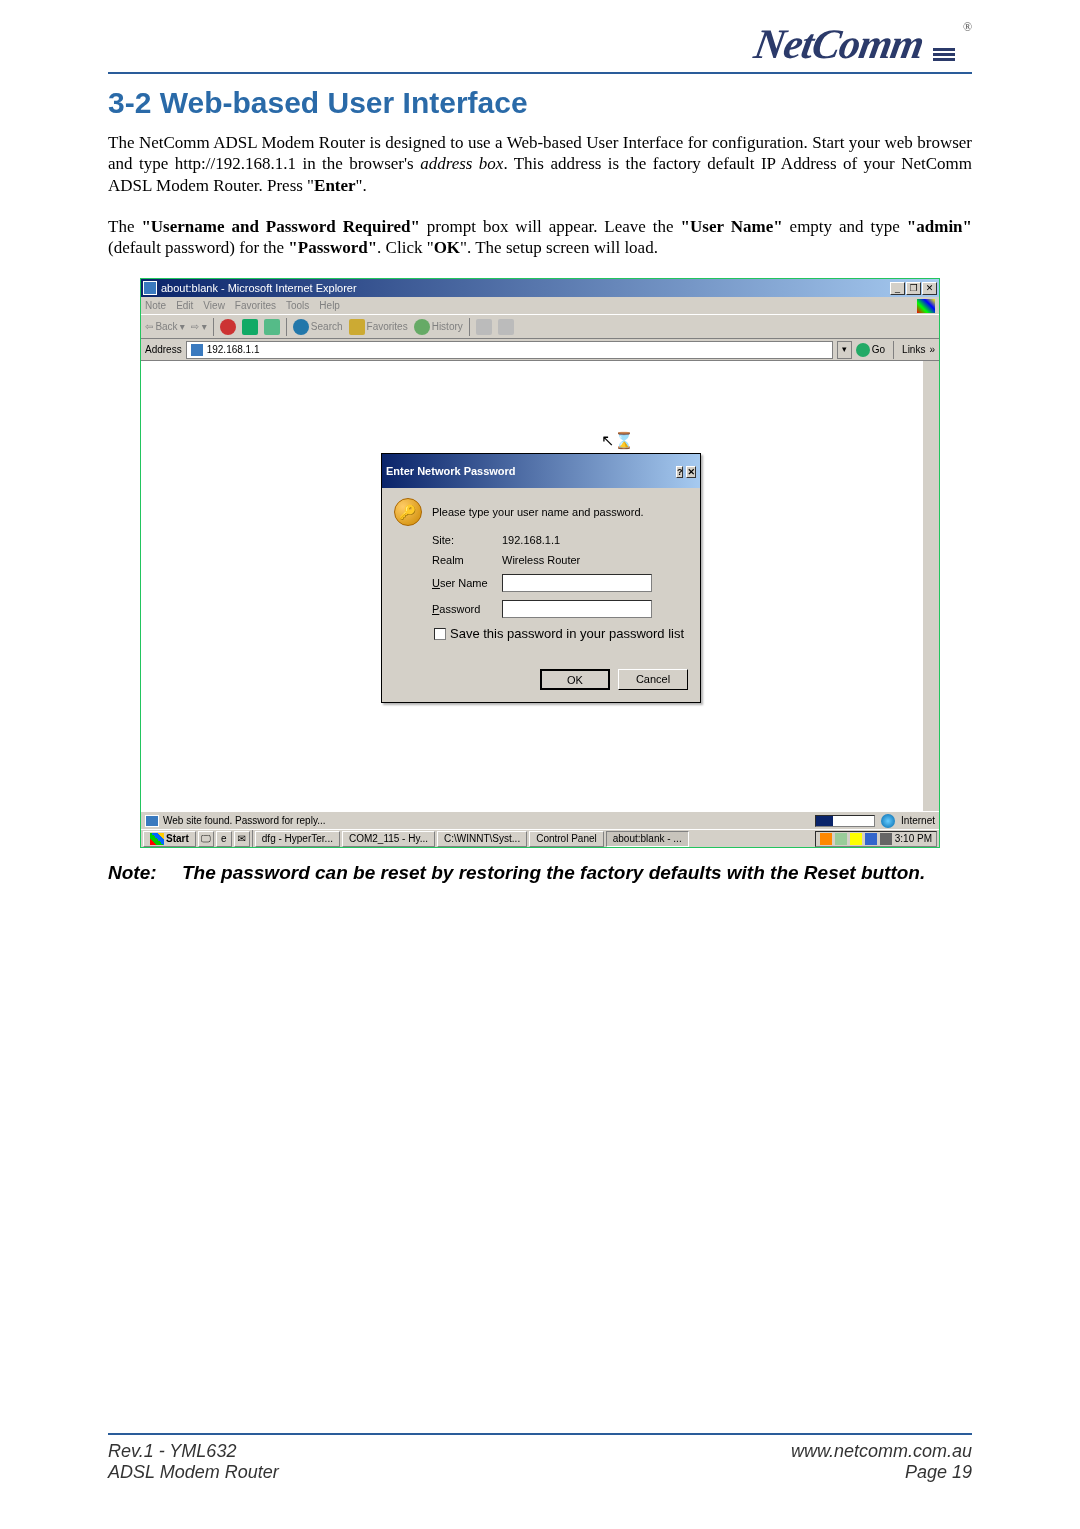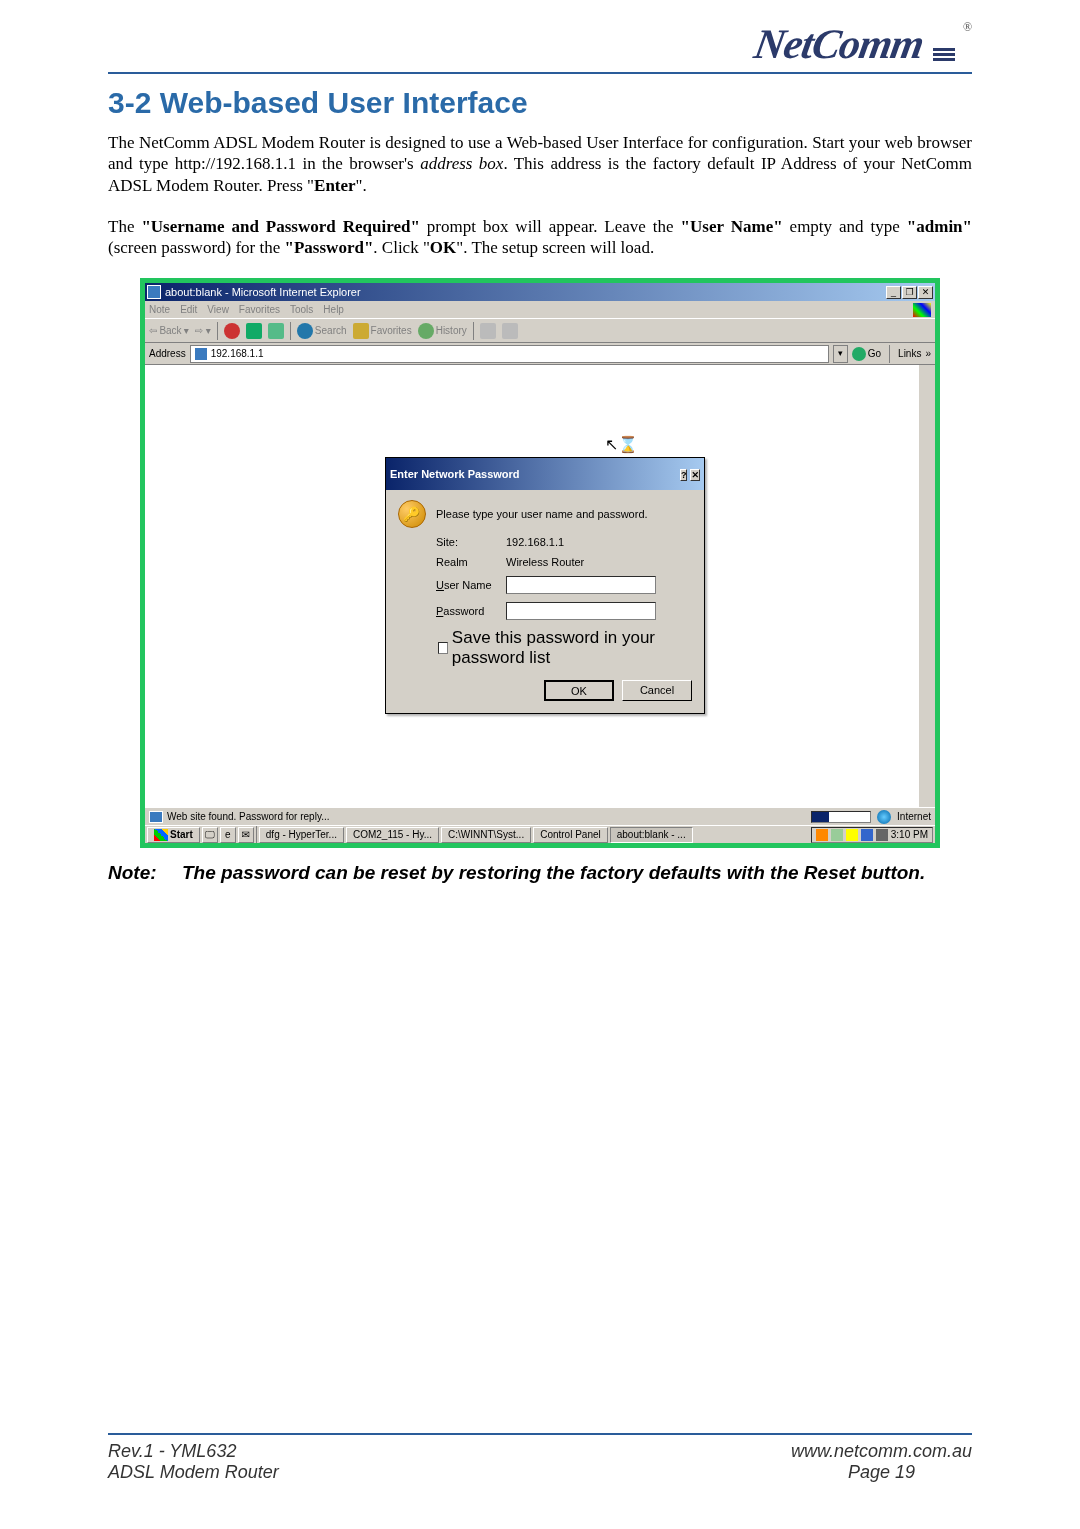--- a/index.html
+++ b/index.html
@@ -66,21 +66,21 @@
     line-height: 1.25;
     margin-bottom: 20px;
     text-align: justify;
   }
   .italic { font-style: italic; }
   .bold { font-weight: bold; }
   .screenshot {
     width: 800px;
     height: 570px;
     margin: 6px auto 14px auto;
-    border: 5px solid #22c55e;
+    border: 1px solid #22c55e;
     background: #fff;
     font-family: Tahoma, Arial, sans-serif;
     font-size: 10px;
     color: #000;
     position: relative;
     overflow: hidden;
   }
   .titlebar {
     height: 18px;
     background: linear-gradient(to right, #0a246a, #a6caf0);
@@ -166,38 +166,38 @@
   .dialog {
     position:absolute;
     left: 240px;
     top: 92px;
     width: 320px;
     background:#d4d0c8;
     border:1px solid #000;
     box-shadow: 2px 2px 2px rgba(0,0,0,0.3);
   }
   .dlg-title {
-    height:18px;
+    height:34px;
     background: linear-gradient(to right,#0a246a,#a6caf0);
     color:#fff;
     display:flex;
     align-items:center;
-    padding:16px 4px;
+    padding:2px 4px;
     font-size:11px;
     font-weight:bold;
   }
   .dlg-title .wbtns { margin-left:auto; }
   .dlg-body { padding: 10px 12px 12px 12px; }
   .dlg-row { display:flex; align-items:center; margin-bottom:8px; }
   .dlg-icon { width:28px;height:28px;border-radius:50%;background:radial-gradient(circle at 30% 30%,#fc6,#c80);border:1px solid #a60;margin-right:10px;flex-shrink:0;display:flex;align-items:center;justify-content:center;font-size:14px;color:#fff;}
   .dlg-label { width:70px; font-size:11px; }
   .dlg-label .u { text-decoration: underline; }
   .dlg-value { font-size:11px; }
   .dlg-input { width:150px;height:18px;background:#fff;border:1px inset #808080; }
-  .dlg-check { display:flex;align-items:center;gap:4px;font-size:17px;margin:6px 0 12px 40px; }
+  .dlg-check { display:flex;align-items:center;gap:4px;font-size:13px;margin:6px 0 28px 40px; }
   .dlg-check .cb { width:12px;height:12px;background:#fff;border:1px inset #808080;}
   .dlg-buttons { display:flex; justify-content:flex-end; gap:8px; }
   .dlg-btn { width:70px;height:21px;background:#d4d0c8;border:1px solid #000;border-top-color:#fff;border-left-color:#fff;font-size:11px;text-align:center;line-height:19px;}
   .dlg-btn.default { border:2px solid #000; }
   .statusbar {
     position:absolute;
     bottom:18px; left:0; right:0;
     height:18px;
     background:#d4d0c8;
     display:flex;
@@ -250,41 +250,41 @@
     margin-bottom:6px;
   }
   .footer-row {
     display:flex;
     justify-content:space-between;
     font-family: Arial, Helvetica, sans-serif;
     font-style: italic;
     font-size: 18px;
     color:#333;
   }
-  .footer-row .right { text-align:center; }
+  .footer-row .right { text-align:right; }
 </style>
 </head>
 <body>
 
 <div class="page">
   <div class="logo-wrap">
     <span class="logo">NetComm</span>
     <span class="logo-lines"><span></span><span></span><span></span></span>
     <span class="logo-r">®</span>
   </div>
   <hr class="top-rule">
 
   <h1 class="section-title">3-2 Web-based User Interface</h1>
 
   <p class="body">
     <span>The NetComm ADSL Modem Router is designed to use a Web-based User Interface for configuration. Start your web browser and type http://192.168.1.1 in the browser's </span><span class="italic">address box</span><span>. This address is the factory default IP Address of your NetComm ADSL Modem Router. Press "</span><span class="bold">Enter</span><span>".</span>
   </p>
 
   <p class="body">
-    <span>The </span><span class="bold">"Username and Password Required"</span><span> prompt box will appear. Leave the </span><span class="bold">"User Name"</span><span> empty and type </span><span class="bold">"admin"</span><span> (screen password) for the </span><span class="bold">"Password"</span><span>. Click "</span><span class="bold">OK</span><span>". The setup screen will load.</span>
+    <span>The </span><span class="bold">"Username and Password Required"</span><span> prompt box will appear. Leave the </span><span class="bold">"User Name"</span><span> empty and type </span><span class="bold">"admin"</span><span> (default password) for the </span><span class="bold">"Password"</span><span>. Click "</span><span class="bold">OK</span><span>". The setup screen will load.</span>
   </p>
 
   <div class="screenshot">
     <div class="titlebar">
       <span class="ticon"></span>
       <span>about:blank - Microsoft Internet Explorer</span>
       <div class="wbtns">
         <span class="wbtn">_</span>
         <span class="wbtn">❐</span>
         <span class="wbtn">✕</span>

